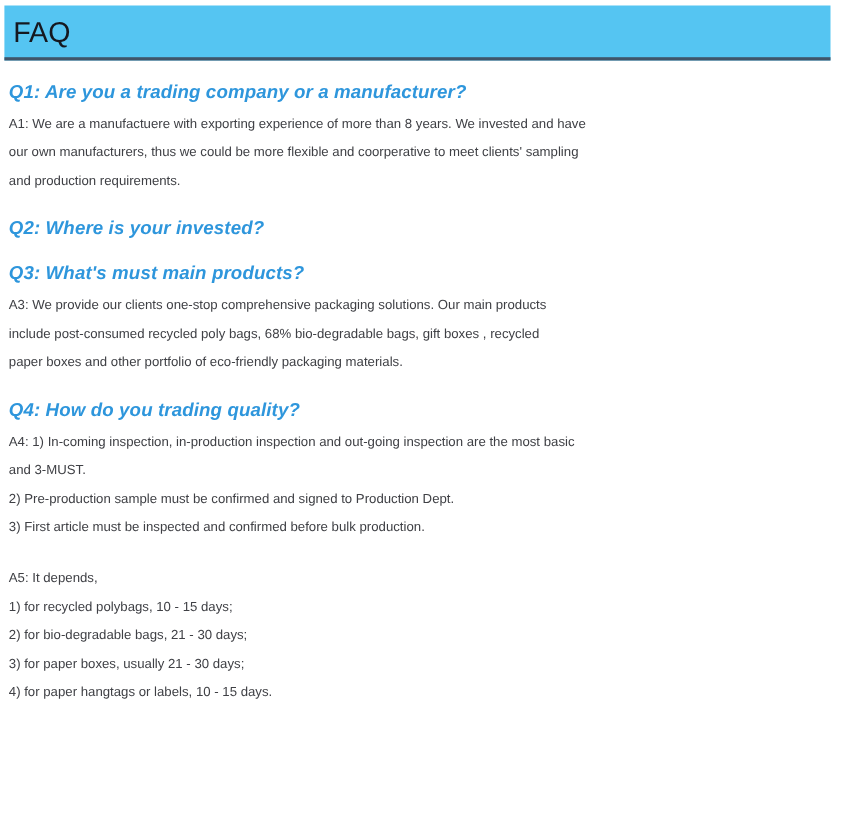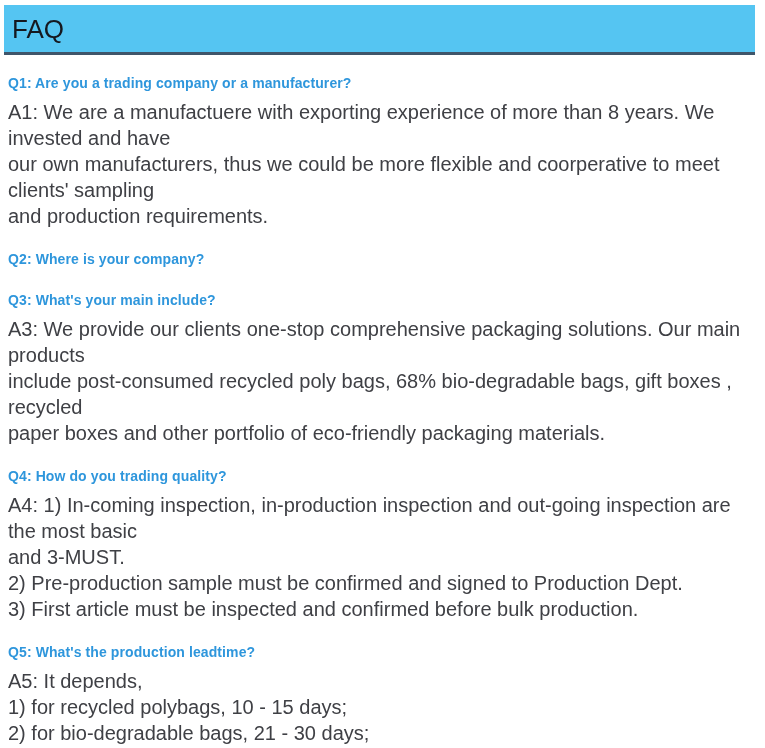--- a/index.html
+++ b/index.html
@@ -32,29 +32,30 @@
     font-weight: 400;
     color: var(--header-text);
   }
   .faq-list {
     padding: 0 10px 0 8px;
   }
   .qa { margin-top: 20px; }
   .qa:first-child { margin-top: 18px; }
   .q {
     margin: 0 0 5px 0;
-    font-size: 14px;
+    font-size: 17px;
     line-height: 21px;
     font-weight: 700;
     color: var(--question-accent);
     letter-spacing: 0.1px;
+    font-style: italic;
   }
   .a {
     margin: 0;
-    font-size: 20px;
+    font-size: 12px;
     line-height: 26px;
     white-space: pre-line;
   }
 </style>
 </head>
 <body>
 
 <div class="page">
 
   <header class="faq-header">
@@ -64,40 +65,39 @@
   <main class="faq-list">
 
     <section class="qa">
       <h2 class="q">Q1: Are you a trading company or a manufacturer?</h2>
       <p class="a">A1: We are a manufactuere with exporting experience of more than 8 years. We invested and have
 our own manufacturers, thus we could be more flexible and coorperative to meet clients' sampling
 and production requirements.</p>
     </section>
 
     <section class="qa">
-      <h2 class="q">Q2: Where is your company?</h2>
+      <h2 class="q">Q2: Where is your invested?</h2>
     </section>
 
     <section class="qa">
-      <h2 class="q">Q3: What's your main include?</h2>
+      <h2 class="q">Q3: What's must main products?</h2>
       <p class="a">A3: We provide our clients one-stop comprehensive packaging solutions. Our main products
 include post-consumed recycled poly bags, 68% bio-degradable bags, gift boxes , recycled
 paper boxes and other portfolio of eco-friendly packaging materials.</p>
     </section>
 
     <section class="qa">
       <h2 class="q">Q4: How do you trading quality?</h2>
       <p class="a">A4: 1) In-coming inspection, in-production inspection and out-going inspection are the most basic
 and 3-MUST.
 2) Pre-production sample must be confirmed and signed to Production Dept.
 3) First article must be inspected and confirmed before bulk production.</p>
     </section>
 
     <section class="qa">
-      <h2 class="q">Q5: What's the production leadtime?</h2>
       <p class="a">A5: It depends,
 1) for recycled polybags, 10 - 15 days;
 2) for bio-degradable bags, 21 - 30 days;
 3) for paper boxes, usually 21 - 30 days;
 4) for paper hangtags or labels, 10 - 15 days.</p>
     </section>
 
   </main>
 </div>
 

